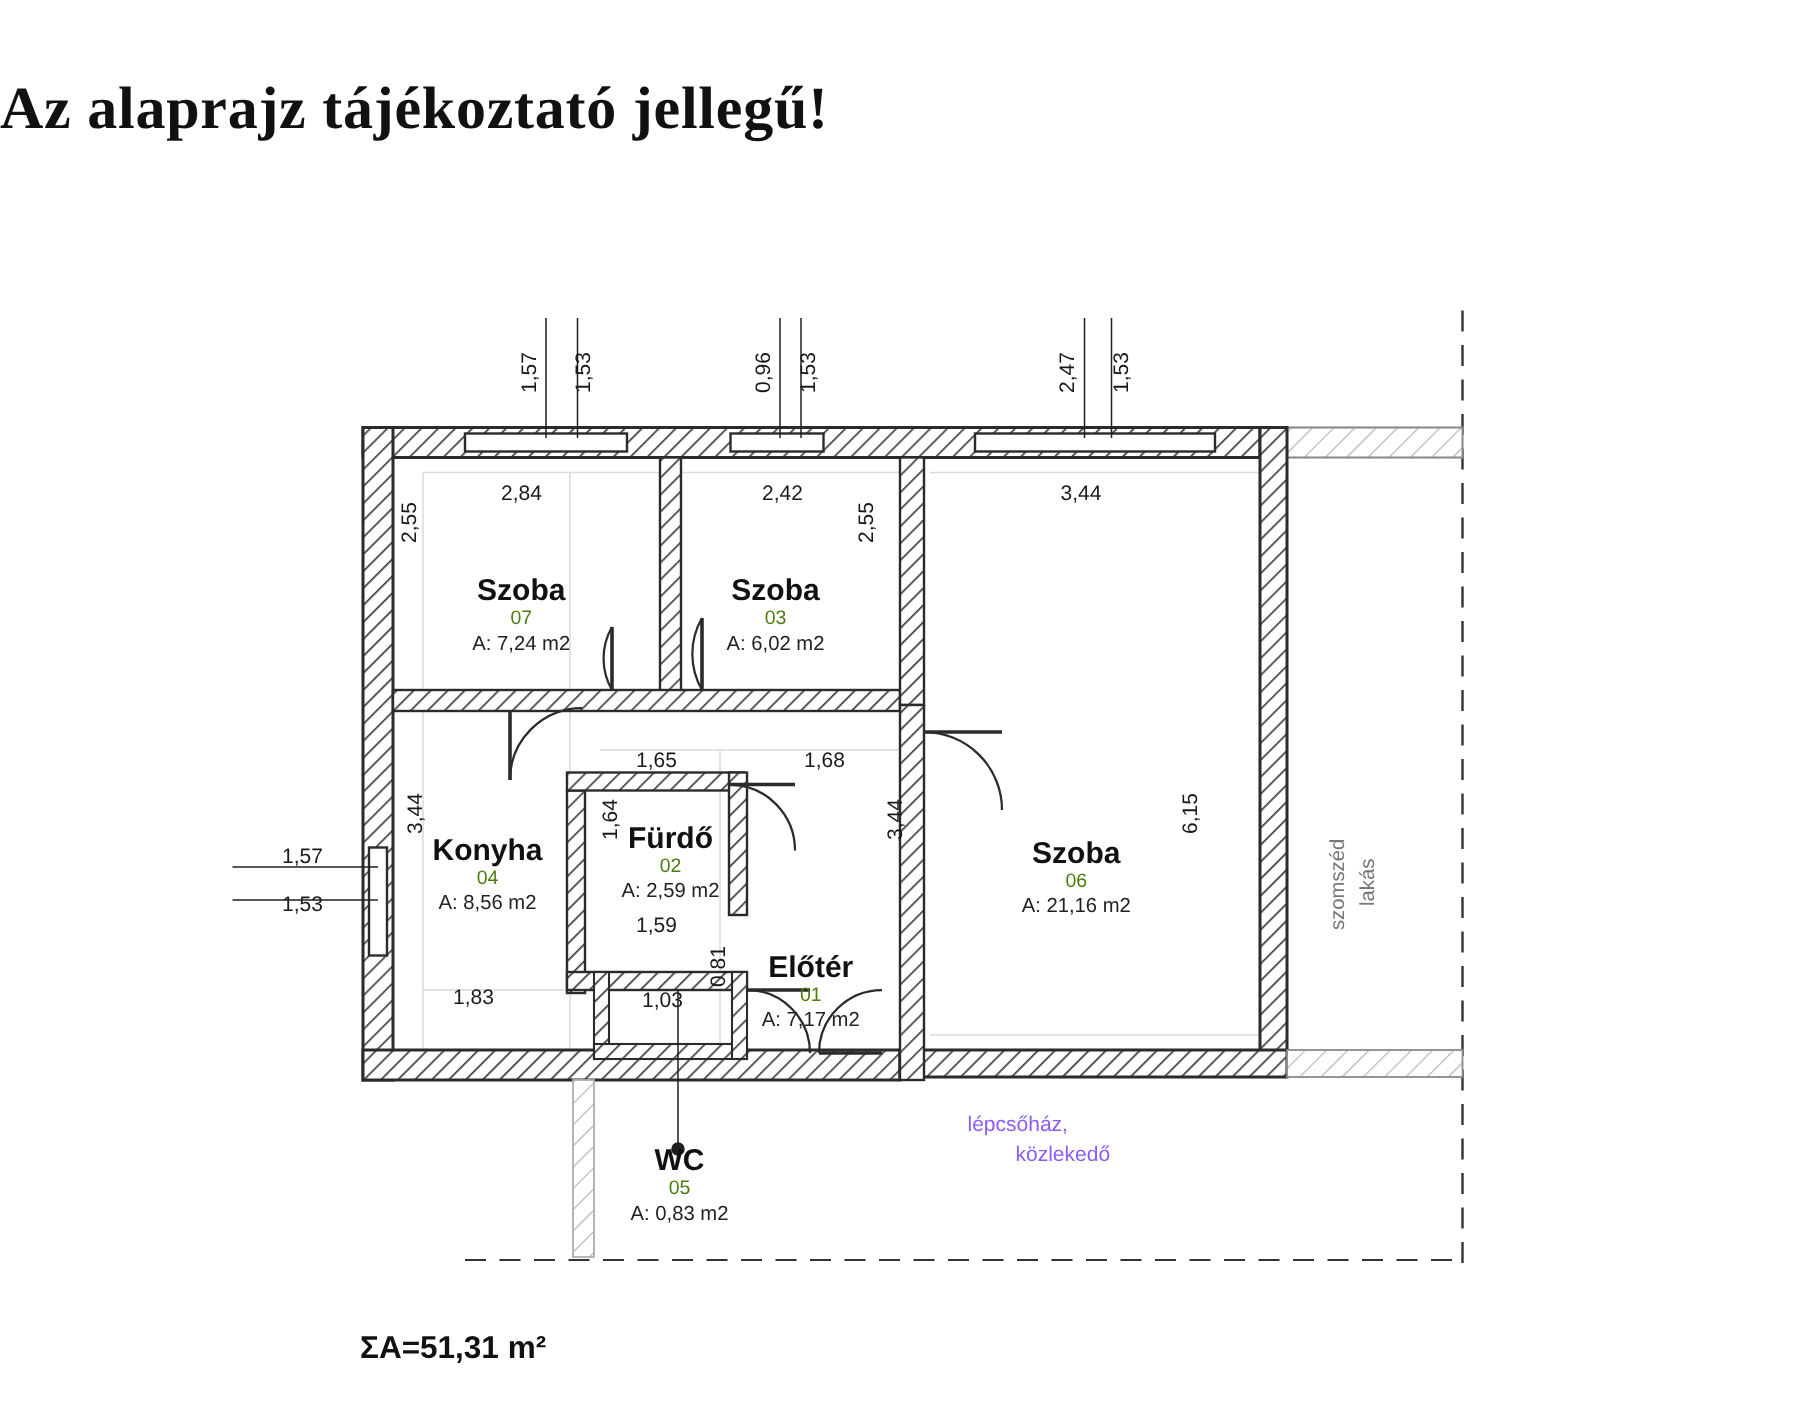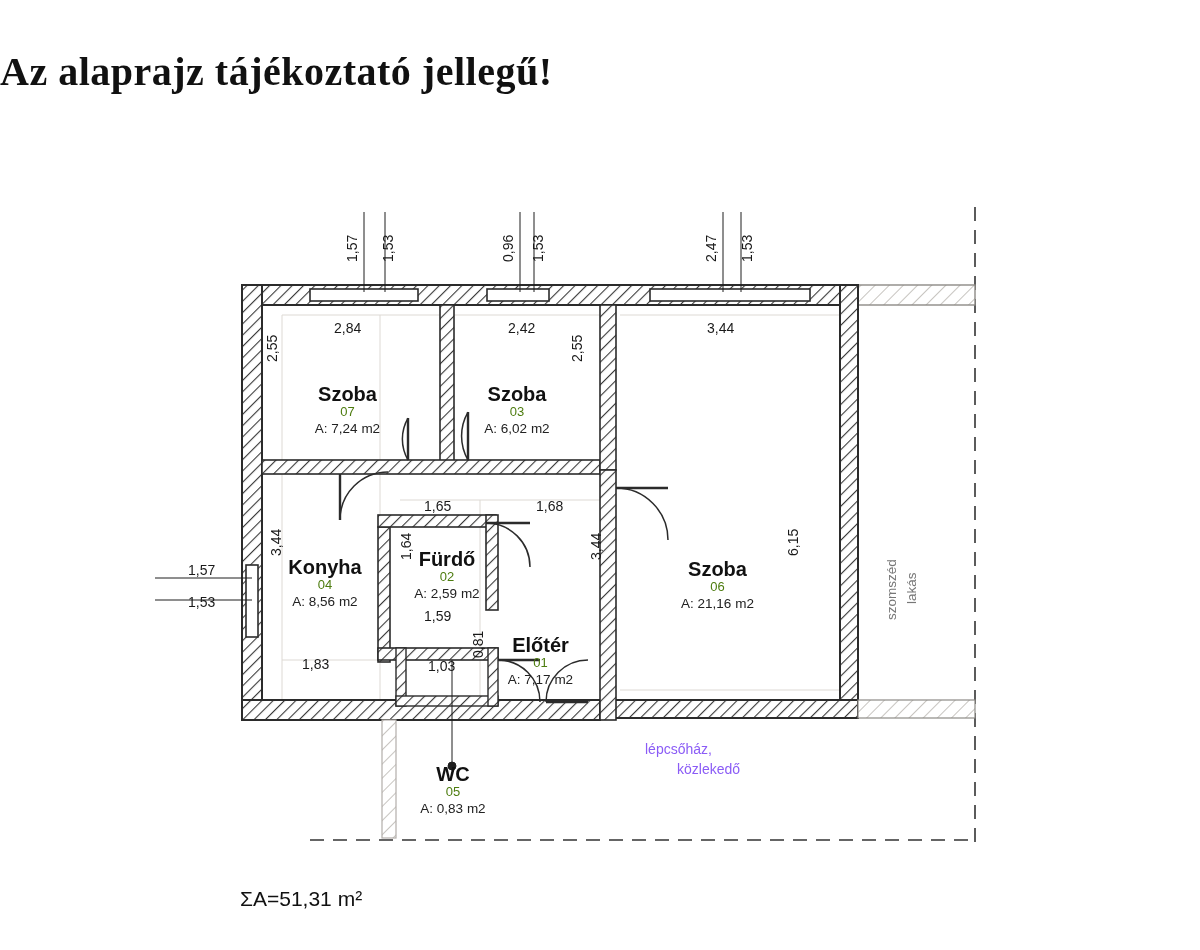--- a/index.html
+++ b/index.html
@@ -29,21 +29,21 @@
     font-weight: bold;
     font-size: 40px;
     letter-spacing: 0.5px;
     color: #111;
   }
   .total {
     position: absolute;
     left: 240px;
     top: 887px;
     font-family: "Liberation Sans", sans-serif;
-    font-weight: normal;
+    font-weight: bold;
     font-size: 21px;
     color: #111;
   }
   
   .room {
     position: absolute;
     text-align: center;
     white-space: nowrap;
   }
   .room .rname {

